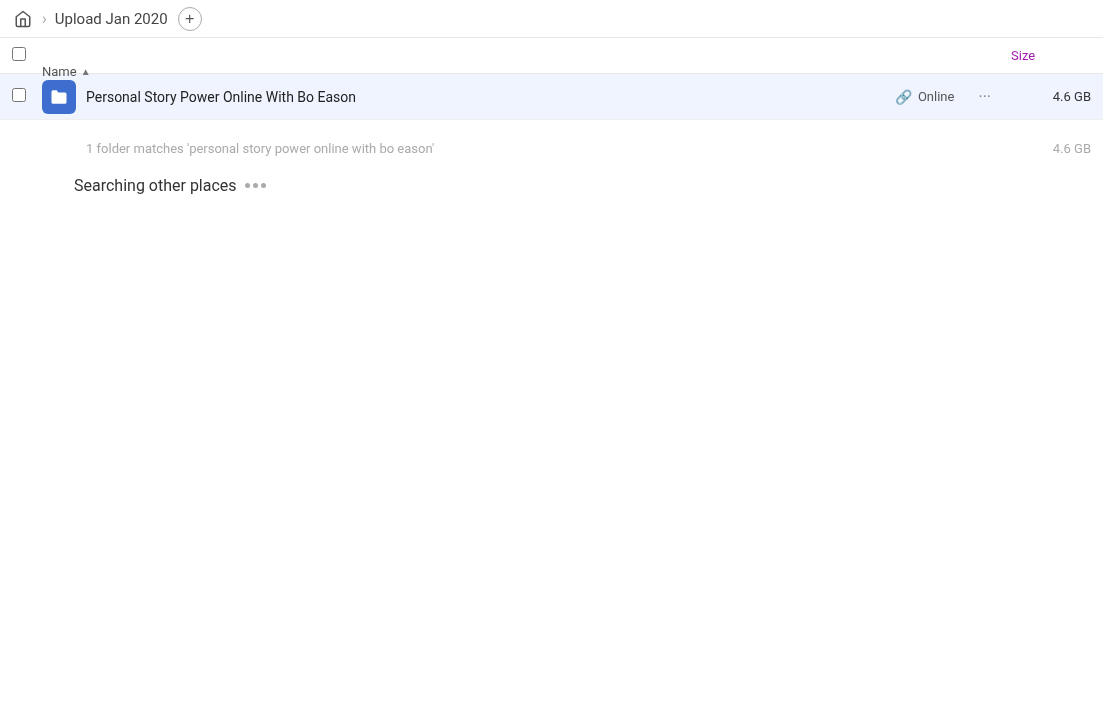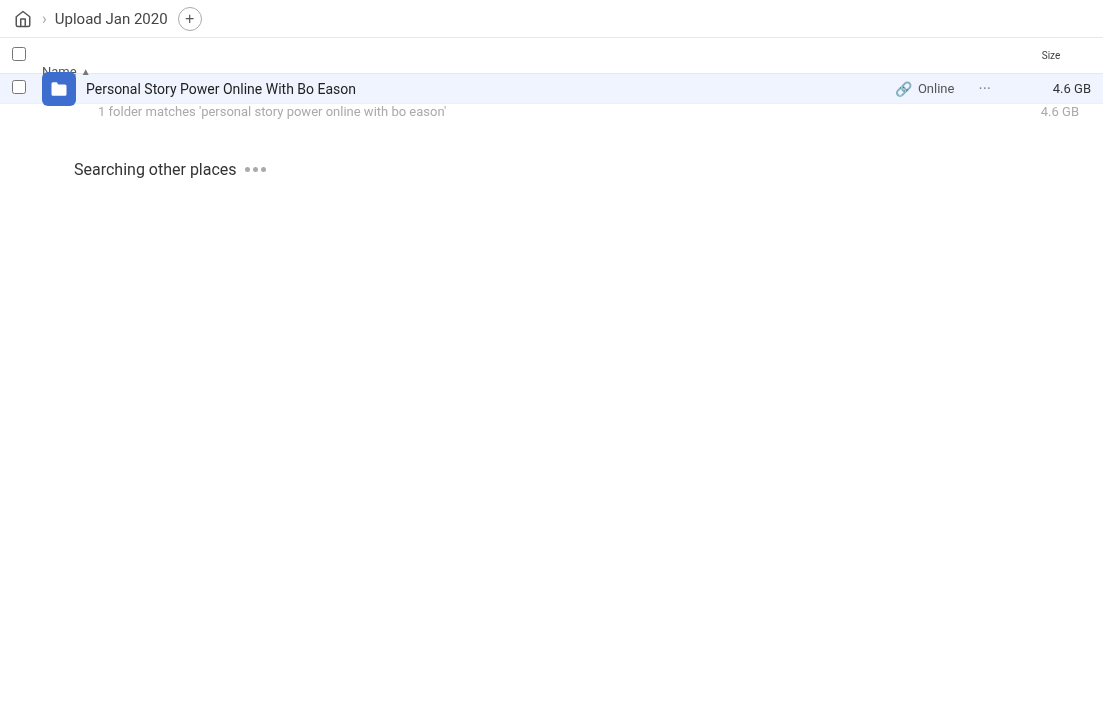--- a/index.html
+++ b/index.html
@@ -84,36 +84,36 @@
       align-items: center;
       gap: 4px;
       font-size: 13px;
       color: #555;
       cursor: pointer;
       margin-top: 32px;
     }
 
     .col-size {
       width: 80px;
-      text-align: center;
-      font-size: 10px;
-      color: #404040;
+      text-align: left;
+      font-size: 13px;
+      color: #a21caf;
     }
 
     .sort-arrow {
       font-size: 10px;
       color: #777;
     }
 
     
     .file-row {
       display: flex;
       align-items: center;
       padding: 0 12px;
-      height: 30px;
+      height: 46px;
       border-bottom: 1px solid #efefef;
       background: #f0f4ff;
     }
 
     .file-checkbox {
       width: 30px;
       flex-shrink: 0;
     }
 
     .file-icon {
@@ -167,22 +167,22 @@
     .file-size {
       width: 80px;
       text-align: right;
       font-size: 13px;
       color: #333;
     }
 
     
     .match-row {
       display: flex;
-      align-items: flex-start;
-      padding: 0 24px;
+      align-items: flex-end;
+      padding: 0 12px;
       height: 36px;
     }
 
     .match-text {
       margin-left: 74px;
       font-size: 13px;
       color: #aaa;
     }
 
     .match-size {

